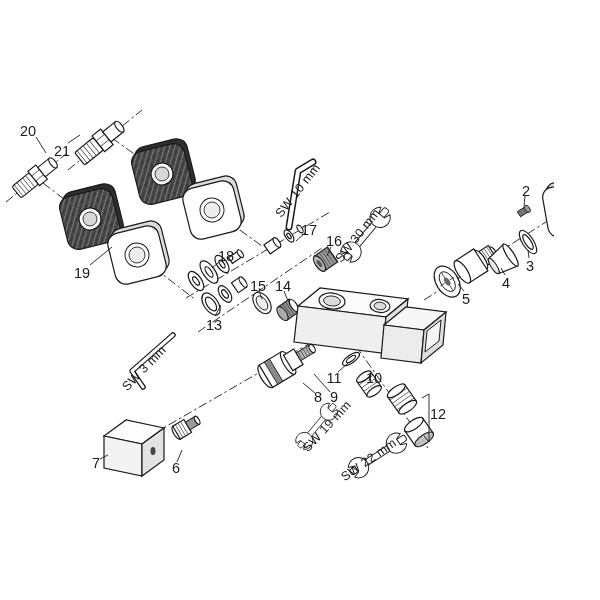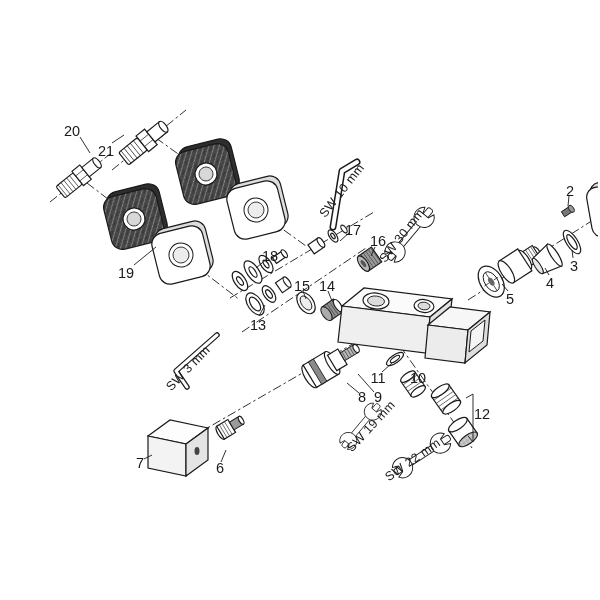--- a/index.html
+++ b/index.html
@@ -1,16 +1,16 @@
 <!DOCTYPE html>
 <html style="--background: #ffffff; --line: #1a1a1a; --shade: #e8e8e8; --plate_dark: #474747;"><head>
 <meta charset="utf-8">
 <style>
   html,body{margin:0;padding:0;background:#fff;}
-  .canvas{width:554px;height:600px;position:relative;background:var(--background,#fff);overflow:hidden;padding-left:44px;}
+  .canvas{width:554px;height:600px;position:relative;background:var(--background,#fff);overflow:hidden;}
   svg{display:block;}
   .part{fill:#fff;stroke:var(--line,#1a1a1a);stroke-width:1.2;}
   .dash{fill:none;stroke:var(--line,#1a1a1a);stroke-width:0.9;stroke-dasharray:9 3 2.5 3;}
   .leader{fill:none;stroke:var(--line,#1a1a1a);stroke-width:0.9;}
   .thin{fill:none;stroke:var(--line,#1a1a1a);stroke-width:0.7;}
   .knurl{stroke:#444;stroke-width:0.7;}
   text{font-family:"Liberation Sans","DejaVu Sans",sans-serif;font-size:14.5px;fill:var(--line,#111);}
   text.tool{font-size:12.5px;letter-spacing:0.3px;}
   .keyO{fill:none;stroke:var(--line,#1a1a1a);stroke-width:7;stroke-linecap:round;stroke-linejoin:round;}
   .keyI{fill:none;stroke:#fff;stroke-width:4;stroke-linecap:round;stroke-linejoin:round;}

